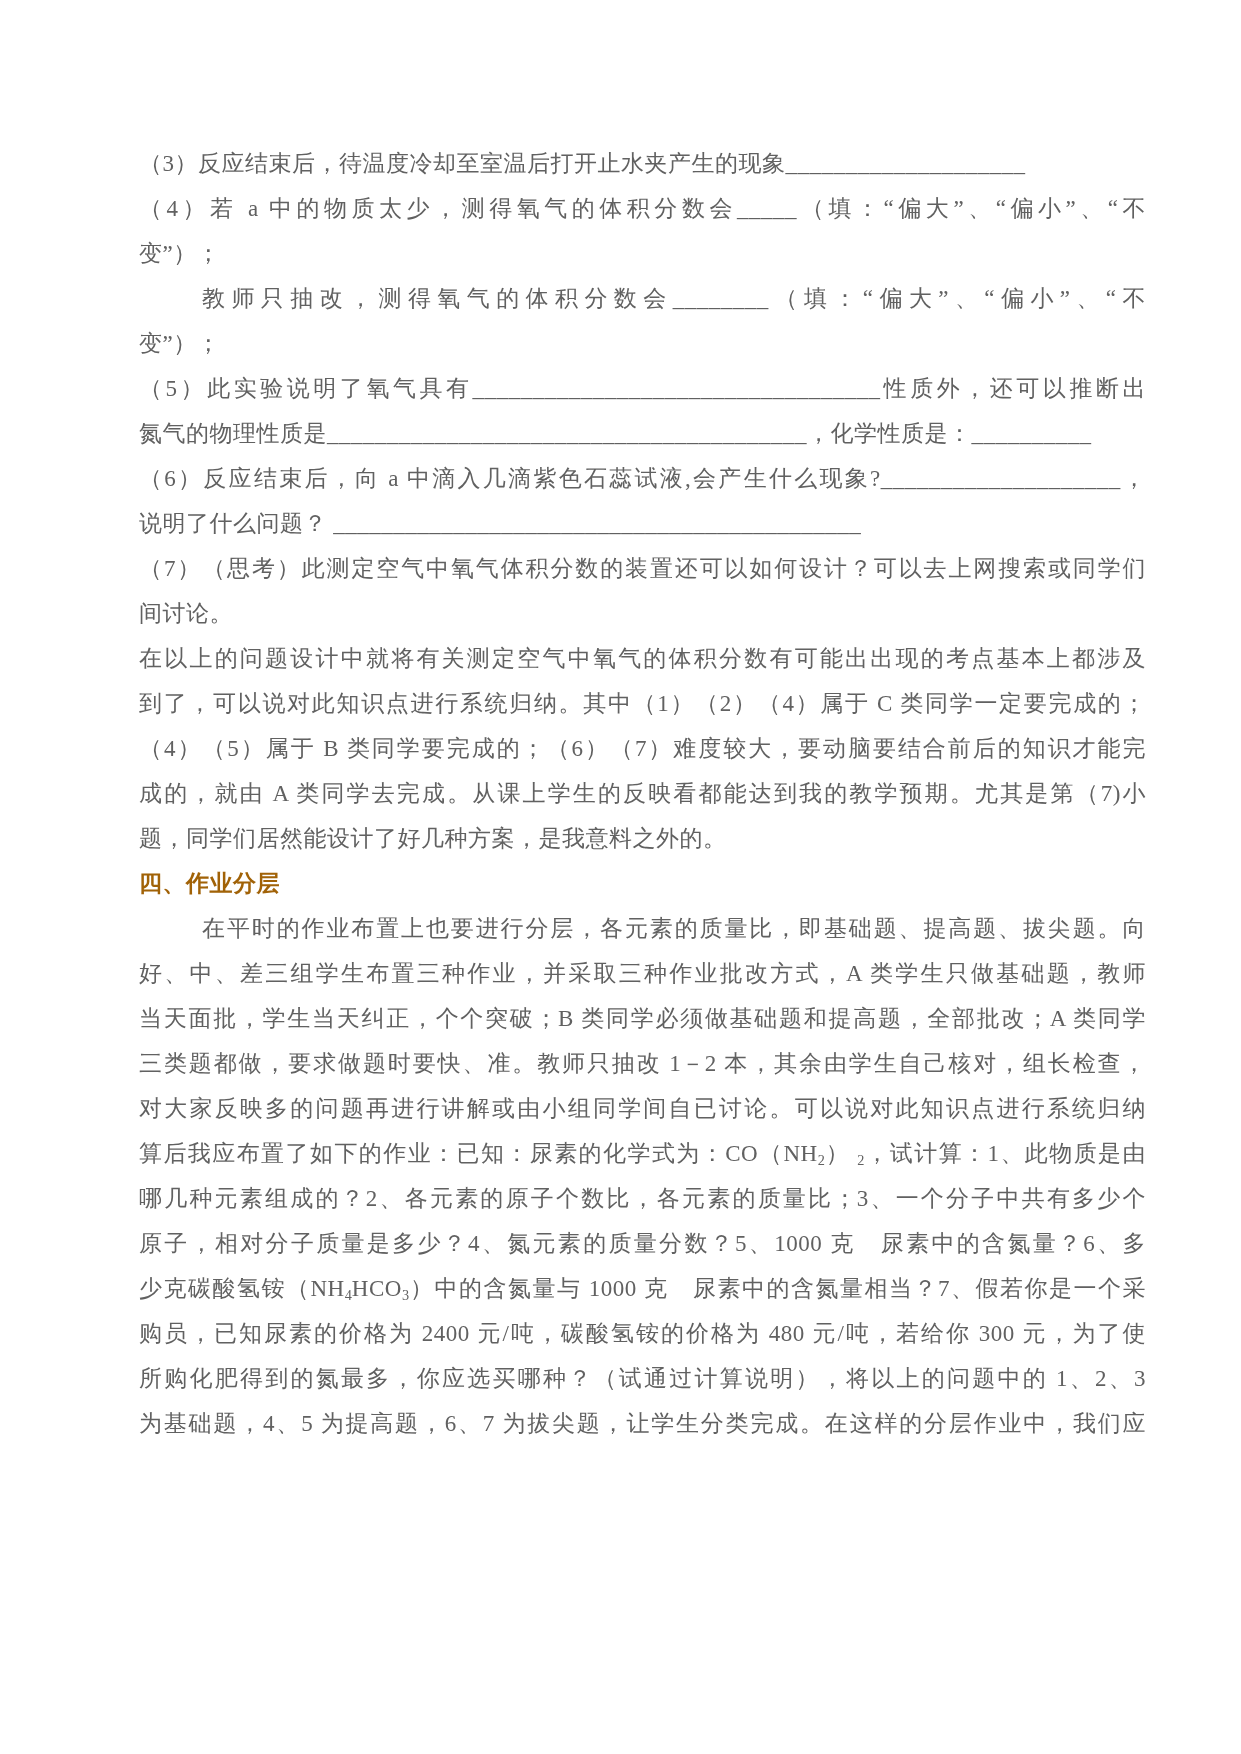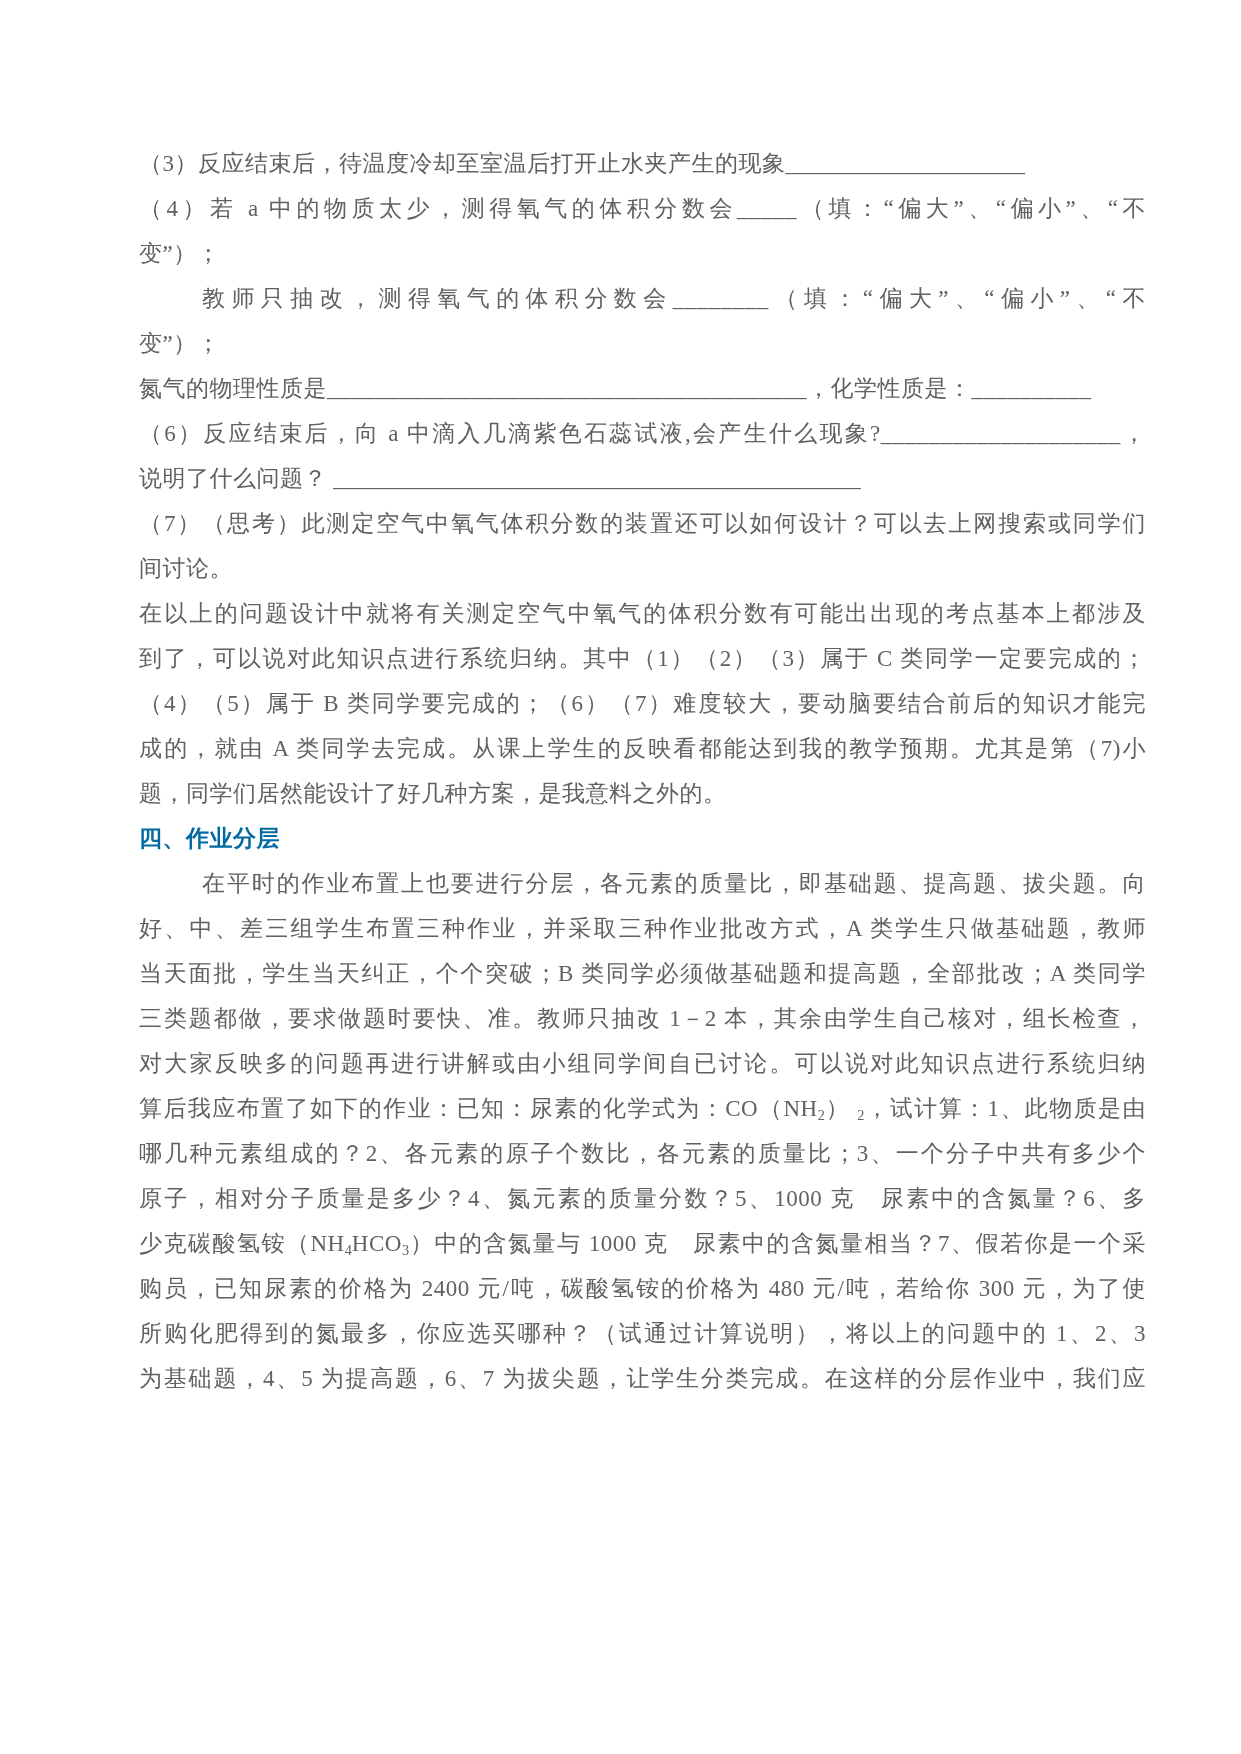--- a/index.html
+++ b/index.html
@@ -33,48 +33,49 @@
   }
   .line.justify {
     text-align: justify;
     text-align-last: justify;
   }
   .line.left {
     text-align: left;
   }
   .line.heading {
     font-weight: bold;
-    color: #0369a1;
+    color: #a16207;
   }
   .line.indent {
     padding-left: 63px;
   }
   .sub {
     font-size: 0.62em;
     vertical-align: -0.28em;
     letter-spacing: 0;
   }
 </style>
 </head>
 <body>
 
 <div class="page">
   <div class="doc-body" id="doc-body">
       <div class="line left">（3）反应结束后，待温度冷却至室温后打开止水夹产生的现象____________________</div>
       <div class="line justify">（4）若 a 中的物质太少，测得氧气的体积分数会_____（填：“偏大”、“偏小”、“不</div>
       <div class="line left">变”）；</div>
       <div class="line justify indent">教师只抽改，测得氧气的体积分数会________（填：“偏大”、“偏小”、“不</div>
       <div class="line left">变”）；</div>
+      <div class="line justify">（5）此实验说明了氧气具有__________________________________性质外，还可以推断出</div>
       <div class="line left">氮气的物理性质是________________________________________，化学性质是：__________</div>
       <div class="line justify">（6）反应结束后，向 a 中滴入几滴紫色石蕊试液,会产生什么现象?____________________，</div>
       <div class="line left">说明了什么问题？ ____________________________________________</div>
       <div class="line justify">（7）（思考）此测定空气中氧气体积分数的装置还可以如何设计？可以去上网搜索或同学们</div>
       <div class="line left">间讨论。</div>
       <div class="line justify">在以上的问题设计中就将有关测定空气中氧气的体积分数有可能出出现的考点基本上都涉及</div>
-      <div class="line justify">到了，可以说对此知识点进行系统归纳。其中（1）（2）（3）属于 C 类同学一定要完成的；</div>
+      <div class="line justify">到了，可以说对此知识点进行系统归纳。其中（1）（2）（4）属于 C 类同学一定要完成的；</div>
       <div class="line justify">（4）（5）属于 B 类同学要完成的；（6）（7）难度较大，要动脑要结合前后的知识才能完</div>
       <div class="line justify">成的，就由 A 类同学去完成。从课上学生的反映看都能达到我的教学预期。尤其是第（7)小</div>
       <div class="line left">题，同学们居然能设计了好几种方案，是我意料之外的。</div>
       <div class="line heading">四、作业分层</div>
       <div class="line justify indent">在平时的作业布置上也要进行分层，各元素的质量比，即基础题、提高题、拔尖题。向</div>
       <div class="line justify">好、中、差三组学生布置三种作业，并采取三种作业批改方式，A 类学生只做基础题，教师</div>
       <div class="line justify">当天面批，学生当天纠正，个个突破；B 类同学必须做基础题和提高题，全部批改；A 类同学</div>
       <div class="line justify">三类题都做，要求做题时要快、准。教师只抽改 1－2 本，其余由学生自己核对，组长检查，</div>
       <div class="line justify">对大家反映多的问题再进行讲解或由小组同学间自已讨论。可以说对此知识点进行系统归纳</div>
       <div class="line justify"><span>算后我应布置了如下的作业：已知：尿素的化学式为：CO（NH</span><span class="sub">2</span><span>） </span><span class="sub">2</span><span>，试计算：1、此物质是由</span></div>

